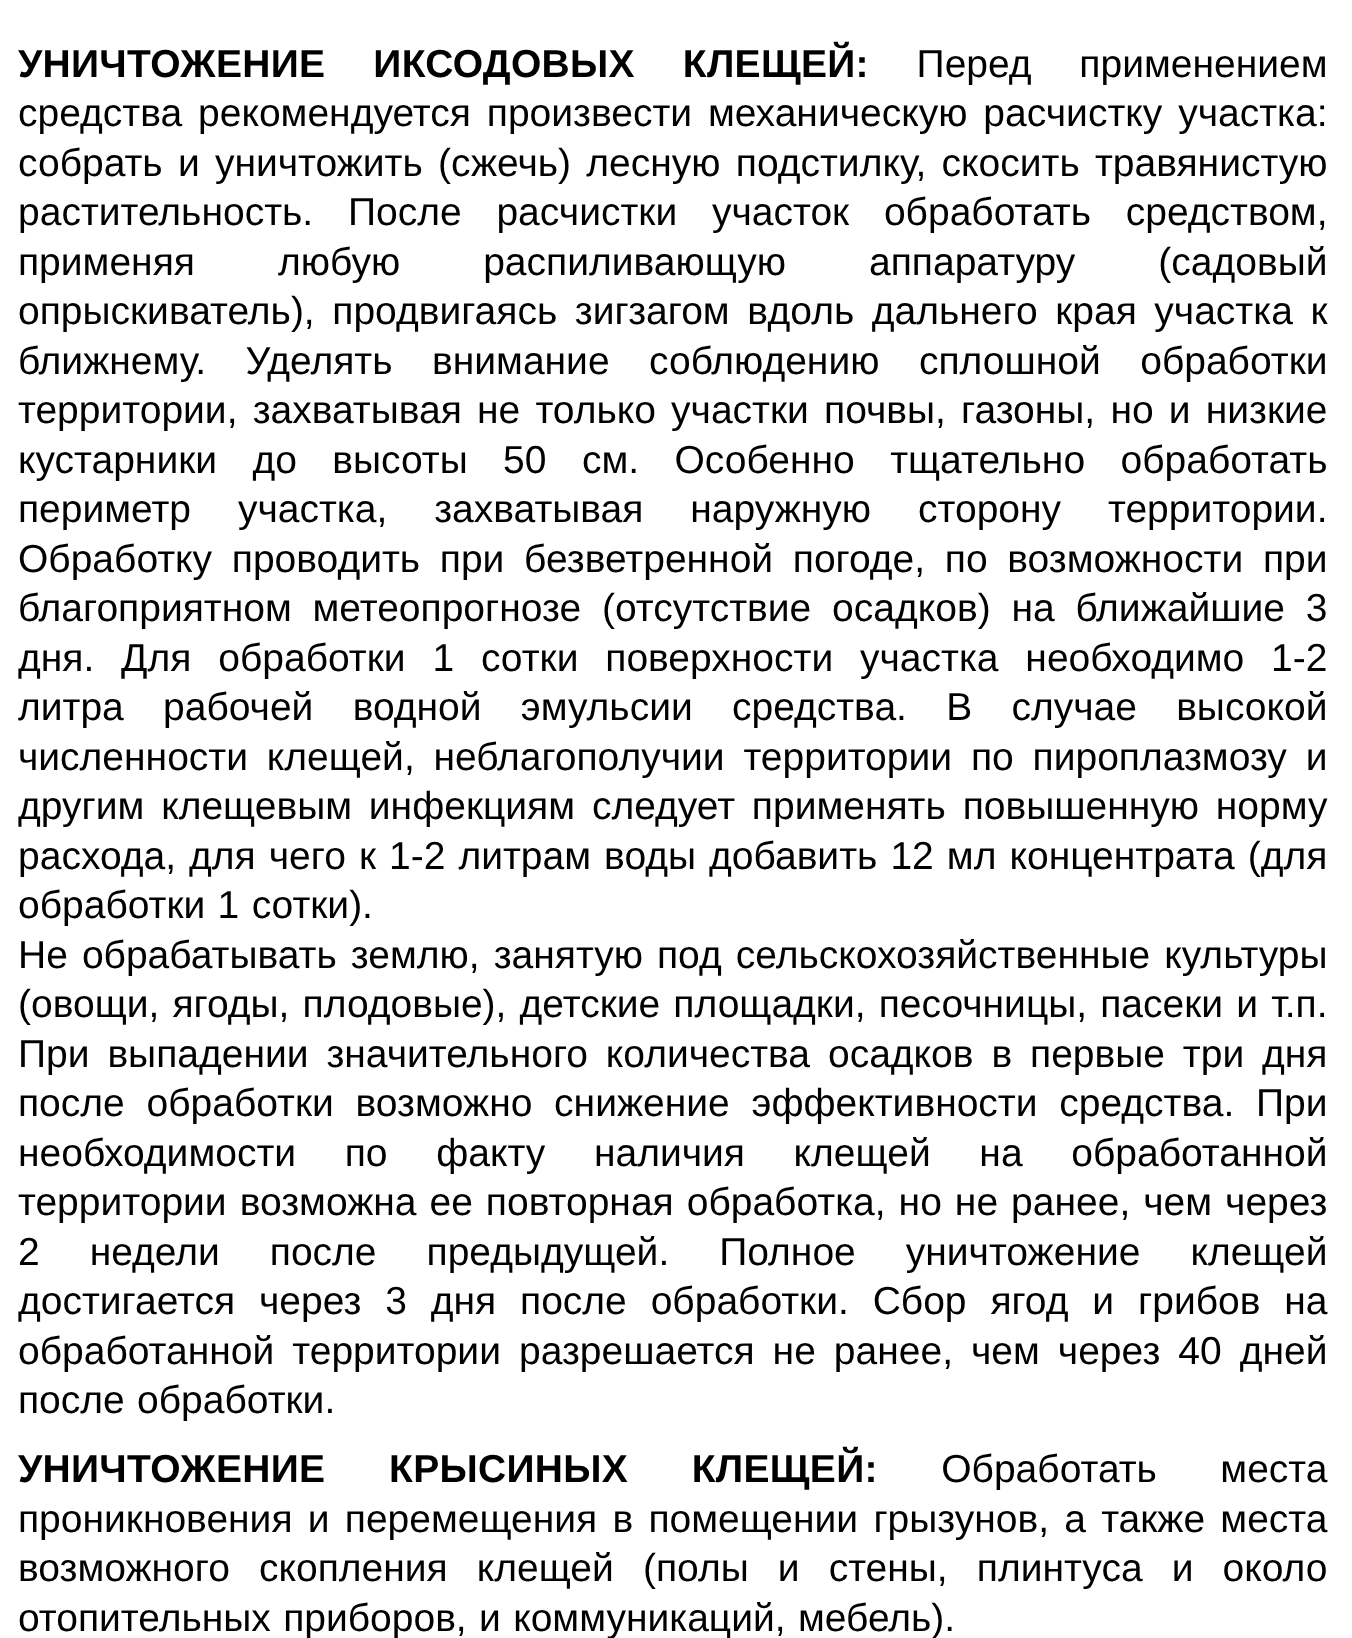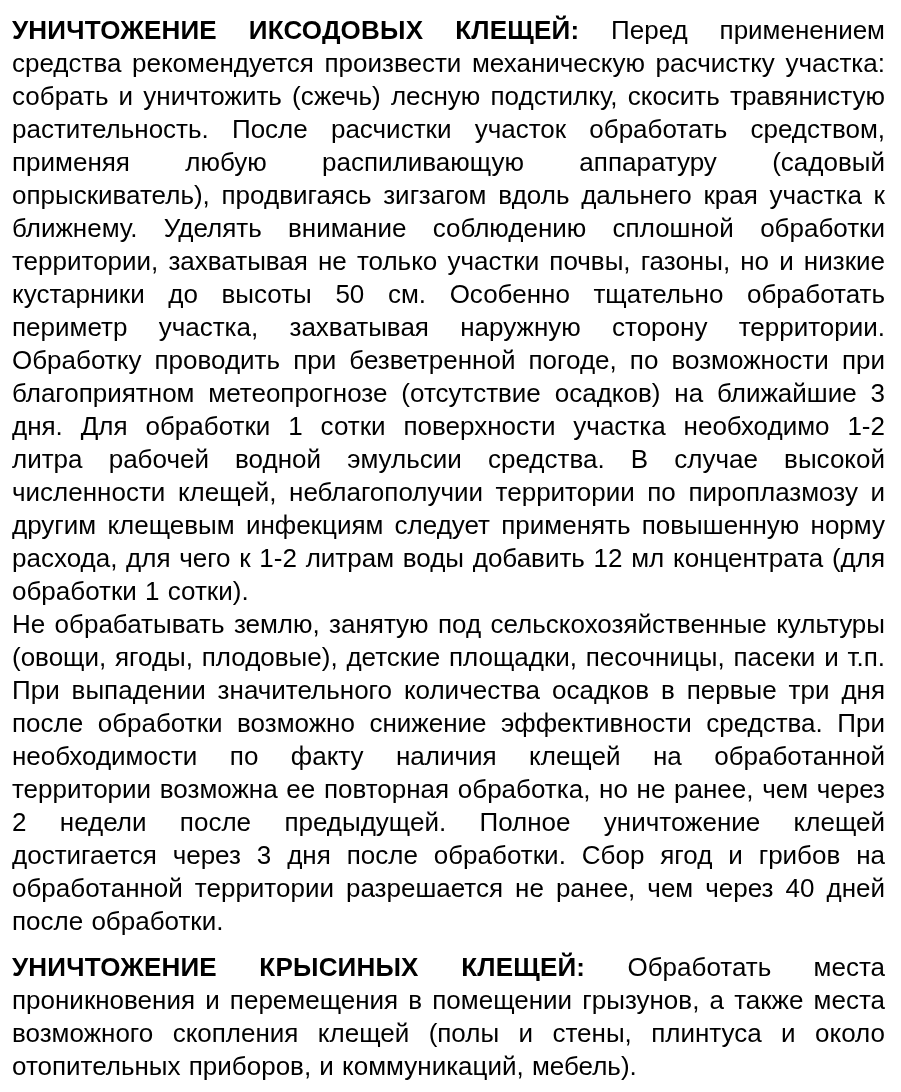--- a/index.html
+++ b/index.html
@@ -5,21 +5,21 @@
   html, body {
     margin: 0;
     padding: 0;
     background: #ffffff;
   }
   .page {
     box-sizing: border-box;
     width: 901px;
     height: 1092px;
     background: #ffffff;
-    padding: 14px 16px 0 12px;
+    padding: 26px 16px 0 12px;
     font-family: "Liberation Sans", sans-serif;
     font-size: 26px;
     line-height: 33px;
     color: #000000;
     overflow: hidden;
   }
   .para {
     margin: 0;
     text-align: justify;
     text-justify: inter-word;

